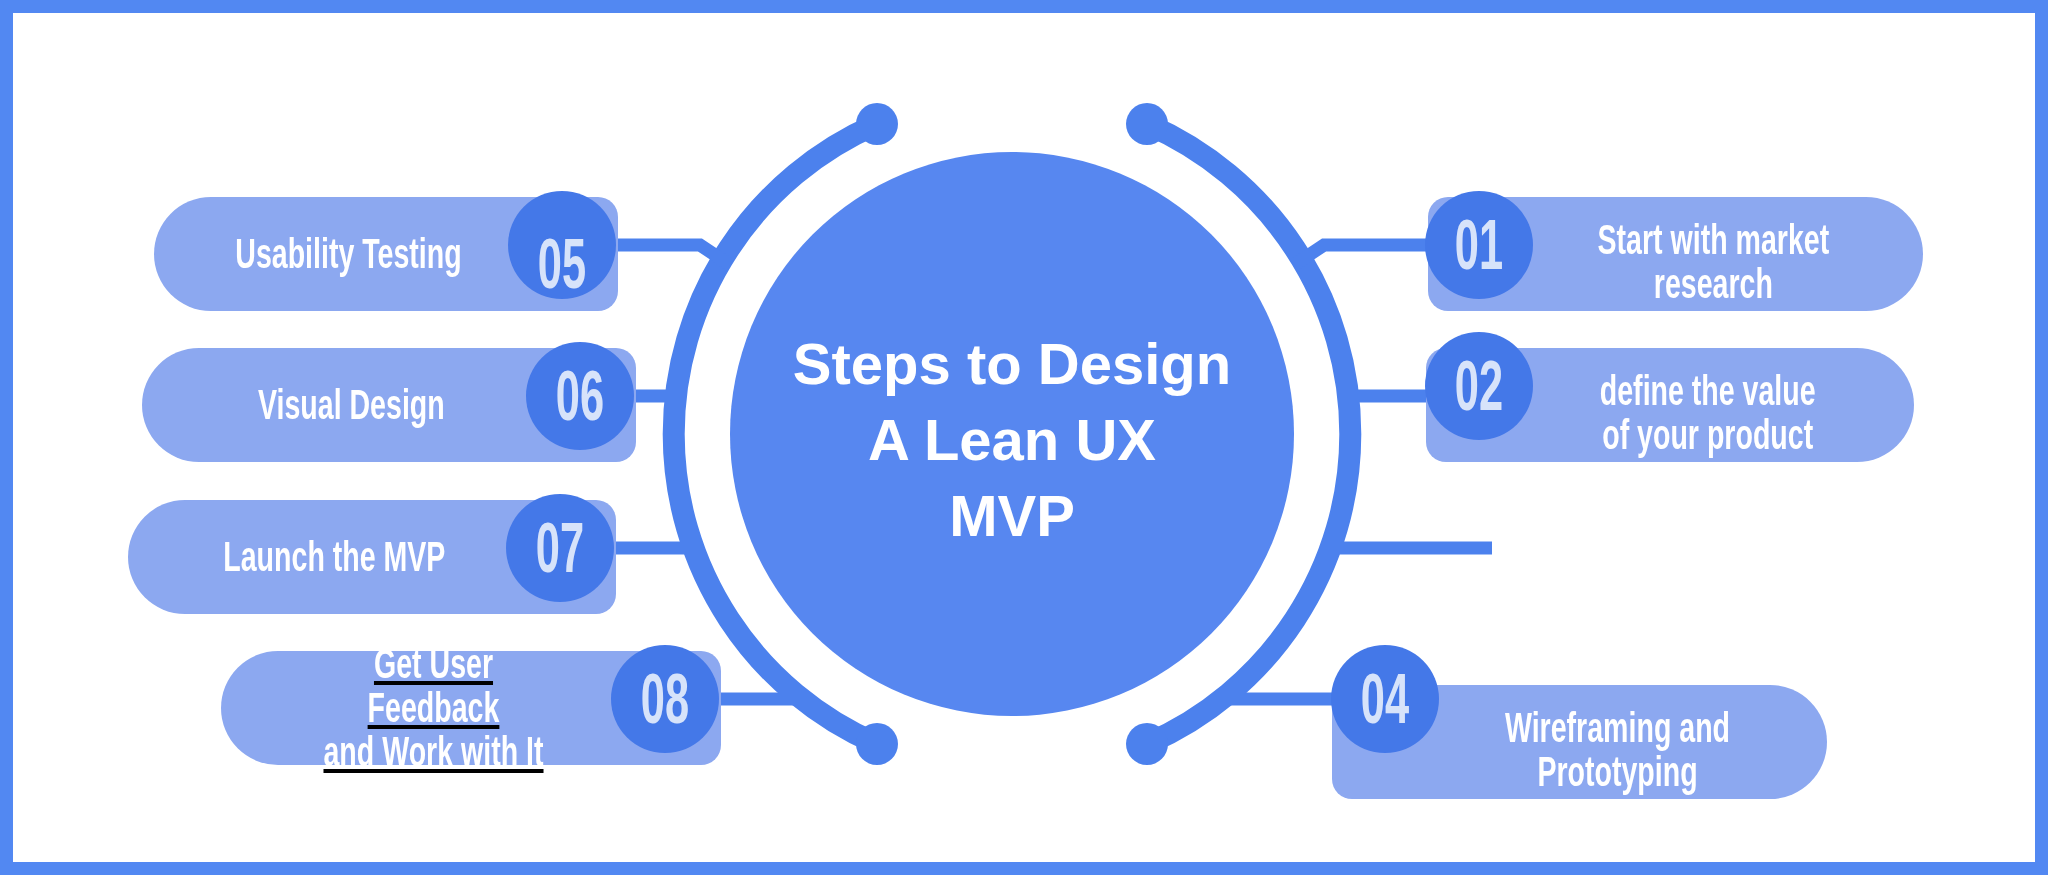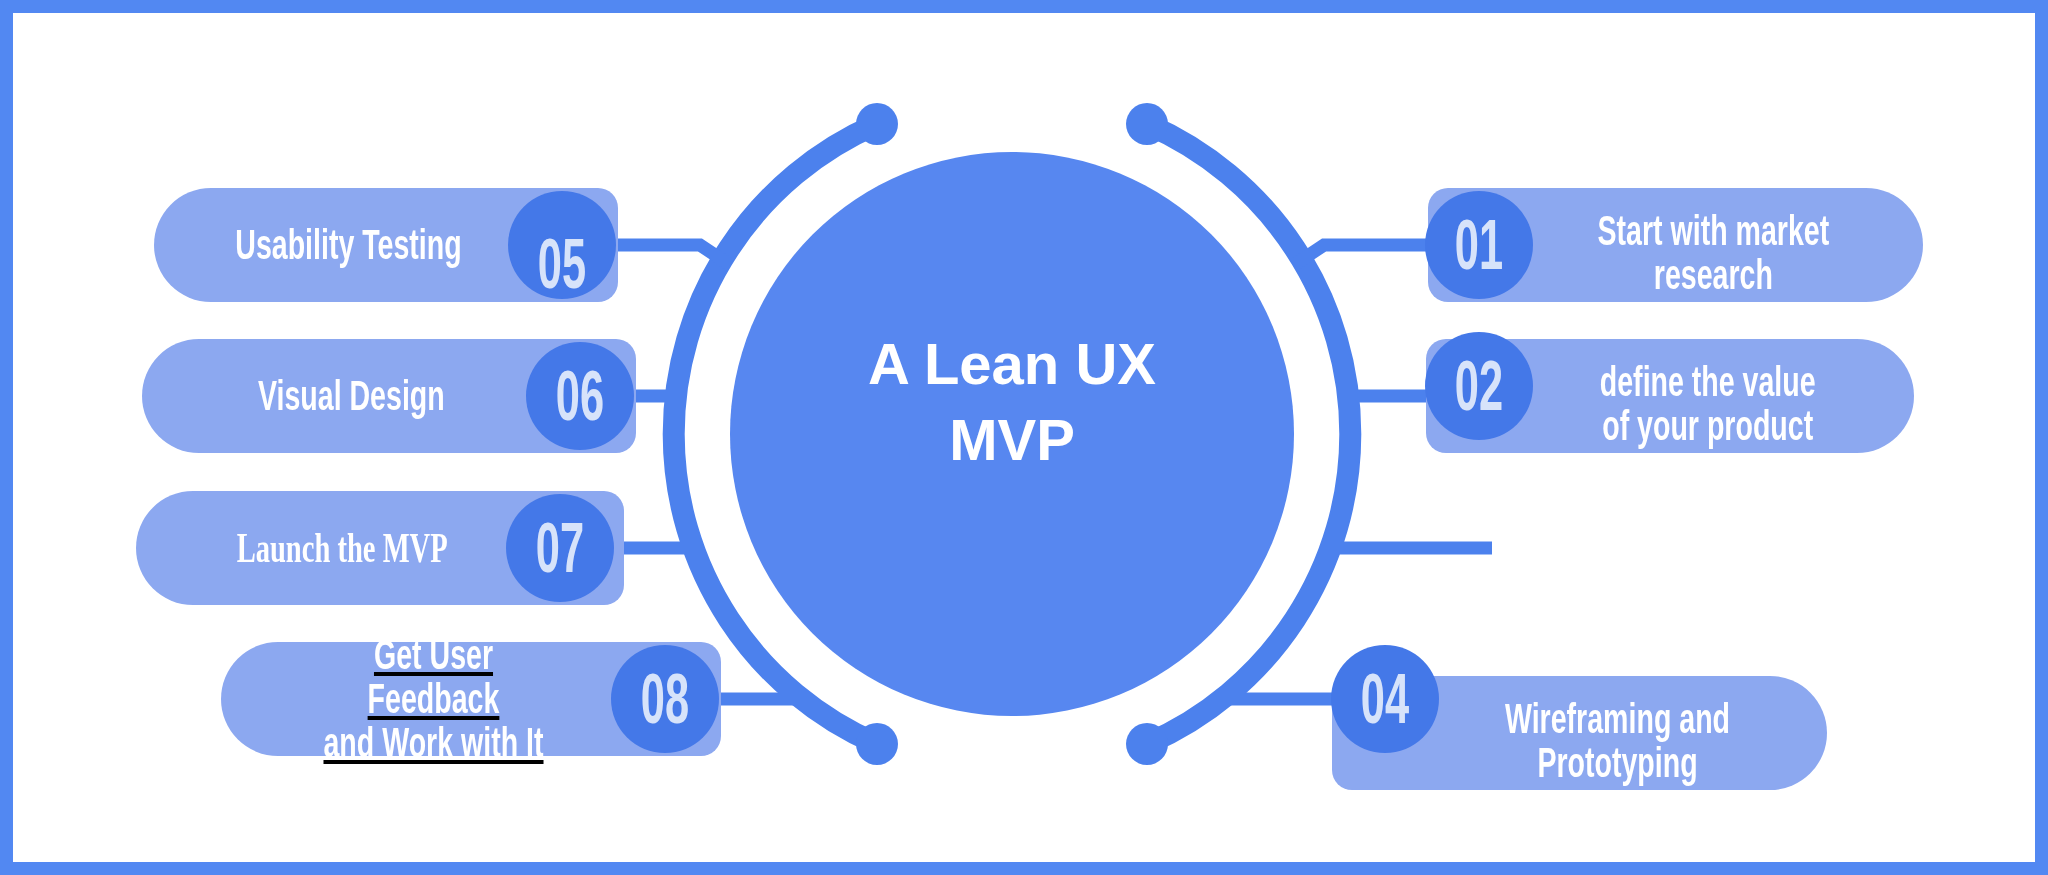--- a/index.html
+++ b/index.html
@@ -15,21 +15,21 @@
   .linework{position:absolute;left:0;top:0;z-index:1;}
   
   .title{
     position:absolute;left:712px;top:326px;width:600px;z-index:10;
     text-align:center;color:#ffffff;font-weight:bold;
     font-size:58px;line-height:76px;letter-spacing:0px;
   }
   
   .pill{
     position:absolute;height:114px;background:var(--pill,#8ca8f0);z-index:4;
-    display:flex;align-items:center;justify-content:center;
+    display:flex;align-items:center;justify-content:center;margin-top:9px;
   }
   .pill.left{border-radius:57px 20px 20px 57px;padding:0 100px 0 25px;box-sizing:border-box;}
   .pill.right{border-radius:20px 57px 57px 20px;padding:16px 25px 0 100px;box-sizing:border-box;}
   .plabel{
     display:block;width:max-content;max-width:none;
     color:var(--pill-text,#ffffff);font-weight:bold;font-size:42px;line-height:44px;
     text-align:center;white-space:pre-line;
     transform:scaleX(0.68);transform-origin:center center;
   }
   
@@ -66,31 +66,32 @@
     <path d="M 665 699 L 807 699" fill="none" style="stroke:var(--ring,#4c81ed)" stroke-width="13"></path>
     <path d="M 1479 245 L 1324 245 L 1294 265" fill="none" style="stroke:var(--ring,#4c81ed)" stroke-width="13"></path>
     <path d="M 1479 396 L 1342 396" fill="none" style="stroke:var(--ring,#4c81ed)" stroke-width="13"></path>
     <path d="M 1492 548 L 1325 548" fill="none" style="stroke:var(--ring,#4c81ed)" stroke-width="13"></path>
     <path d="M 1385 699 L 1217 699" fill="none" style="stroke:var(--ring,#4c81ed)" stroke-width="13"></path>
 
     <circle cx="1012" cy="434" r="282" style="fill:var(--center-circle,#5787f0)"></circle>
   </svg>
 
   <div class="title">
+    <div>Steps to Design</div>
     <div>A Lean UX</div>
     <div>MVP</div>
   </div>
 
   <div class="pill left" style="left:154px;top:188px;width:464px;">
     <span class="plabel">Usability Testing</span>
   </div>
   <div class="pill left" style="left:142px;top:339px;width:494px;">
     <span class="plabel">Visual Design</span>
   </div>
-  <div class="pill left" style="left:136px;top:491px;width:488px;font-family:Liberation Serif, serif;">
+  <div class="pill left" style="left:128px;top:491px;width:488px;">
     <span class="plabel">Launch the MVP</span>
   </div>
   <div class="pill left" style="left:221px;top:642px;width:500px;text-decoration:underline;">
     <span class="plabel">Get User Feedback
 and Work with It</span>
   </div>
 
   <div class="pill right" style="left:1428px;top:188px;width:495px;">
     <span class="plabel">Start with market
 research</span>

